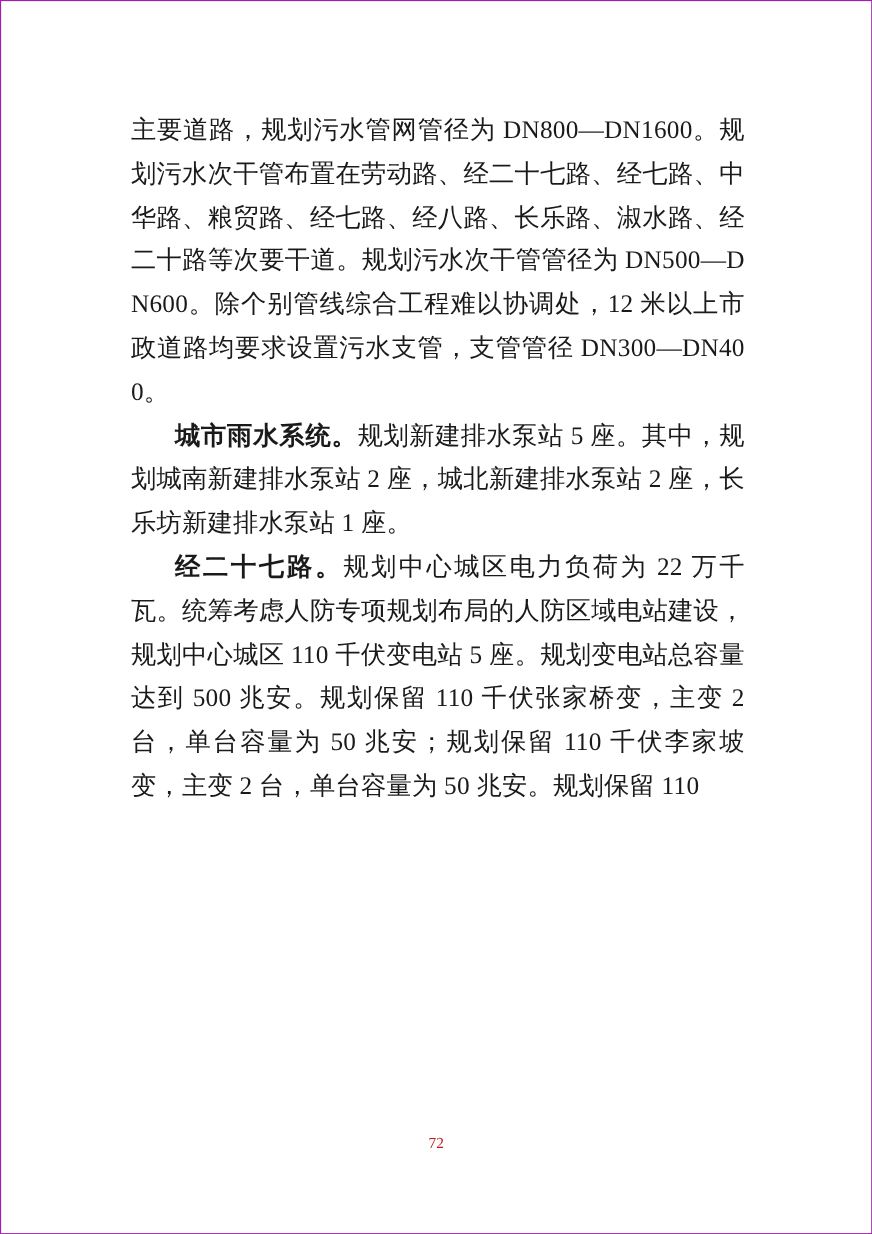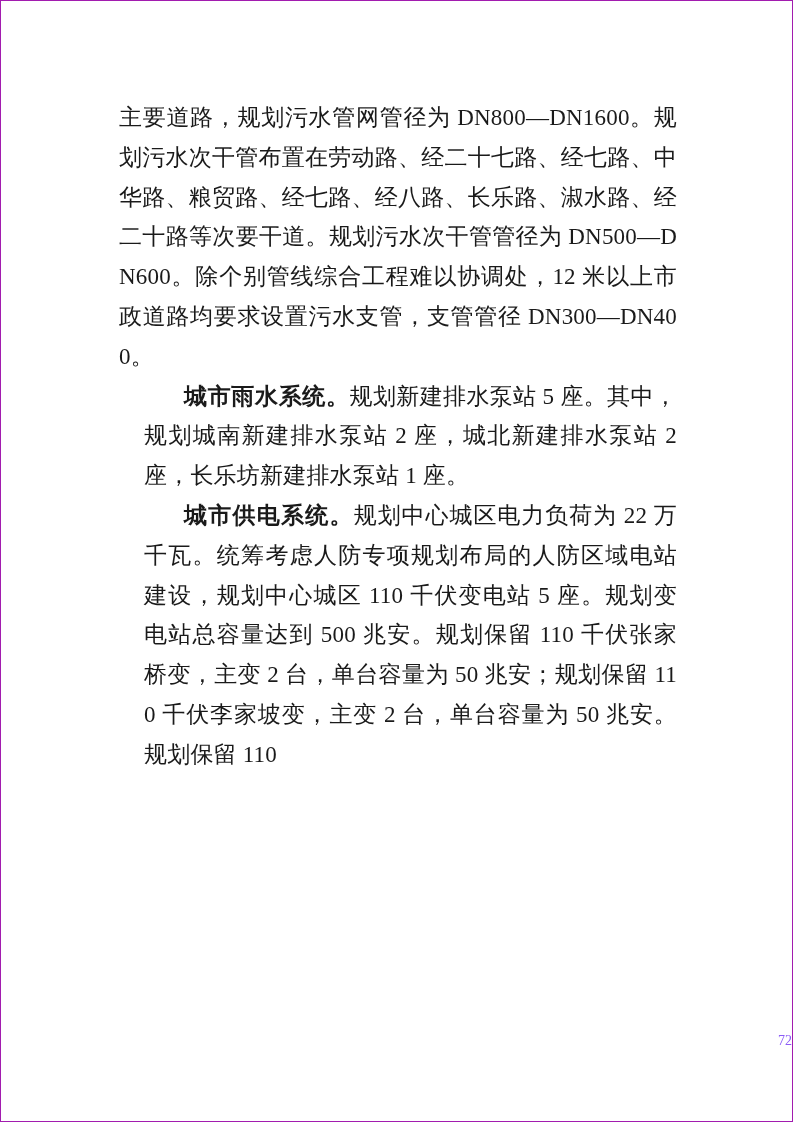--- a/index.html
+++ b/index.html
@@ -28,50 +28,49 @@
     padding: 0;
     font-size: 23px;
     line-height: 39.8px;
     text-align: justify;
     text-justify: inter-character;
     letter-spacing: 0.2px;
     word-break: break-all;
   }
   .content p.indent {
     text-indent: 40px;
-    margin-left: 25px;
   }
   .lead {
     font-family: "Liberation Sans", "DejaVu Sans", sans-serif;
     font-weight: 700;
     letter-spacing: 0.5px;
   }
   .page-num {
     position: absolute;
     top: 1032px;
     left: 0;
     width: 100%;
-    text-align: right;
+    text-align: center;
     font-size: 14px;
-    color: #8b5cf6;
+    color: #b91c1c;
     font-family: "Liberation Serif", "DejaVu Serif", serif;
   }
 </style>
 </head>
 <body>
 
 <div class="page">
 
   <div class="content">
 
     <p><span class="lead"></span><span>主要道路，规划污水管网管径为 DN800—DN1600。规划污水次干管布置在劳动路、经二十七路、经七路、中华路、粮贸路、经七路、经八路、长乐路、淑水路、经二十路等次要干道。规划污水次干管管径为 DN500—DN600。除个别管线综合工程难以协调处，12 米以上市政道路均要求设置污水支管，支管管径 DN300—DN400。</span></p>
 
     <p class="indent"><span class="lead">城市雨水系统。</span><span>规划新建排水泵站 5 座。其中，规划城南新建排水泵站 2 座，城北新建排水泵站 2 座，长乐坊新建排水泵站 1 座。</span></p>
 
 
 
-    <p class="indent"><span class="lead">城市供电系统。</span><span>规划中心城区电力负荷为 22 万千瓦。统筹考虑人防专项规划布局的人防区域电站建设，规划中心城区 110 千伏变电站 5 座。规划变电站总容量达到 500 兆安。规划保留 110 千伏张家桥变，主变 2 台，单台容量为 50 兆安；规划保留 110 千伏李家坡变，主变 2 台，单台容量为 50 兆安。规划保留 110</span></p>
+    <p class="indent"><span class="lead">经二十七路。</span><span>规划中心城区电力负荷为 22 万千瓦。统筹考虑人防专项规划布局的人防区域电站建设，规划中心城区 110 千伏变电站 5 座。规划变电站总容量达到 500 兆安。规划保留 110 千伏张家桥变，主变 2 台，单台容量为 50 兆安；规划保留 110 千伏李家坡变，主变 2 台，单台容量为 50 兆安。规划保留 110</span></p>
 
   </div>
 
   <div class="page-num">72</div>
 
 </div>
 
 </body></html>

